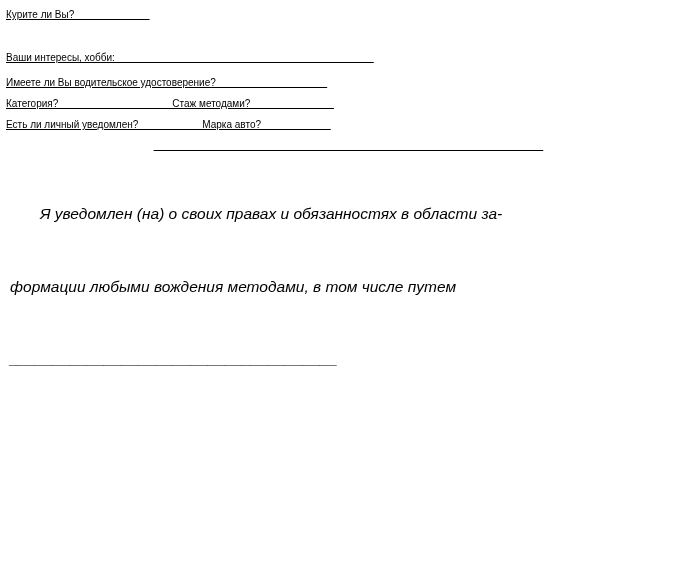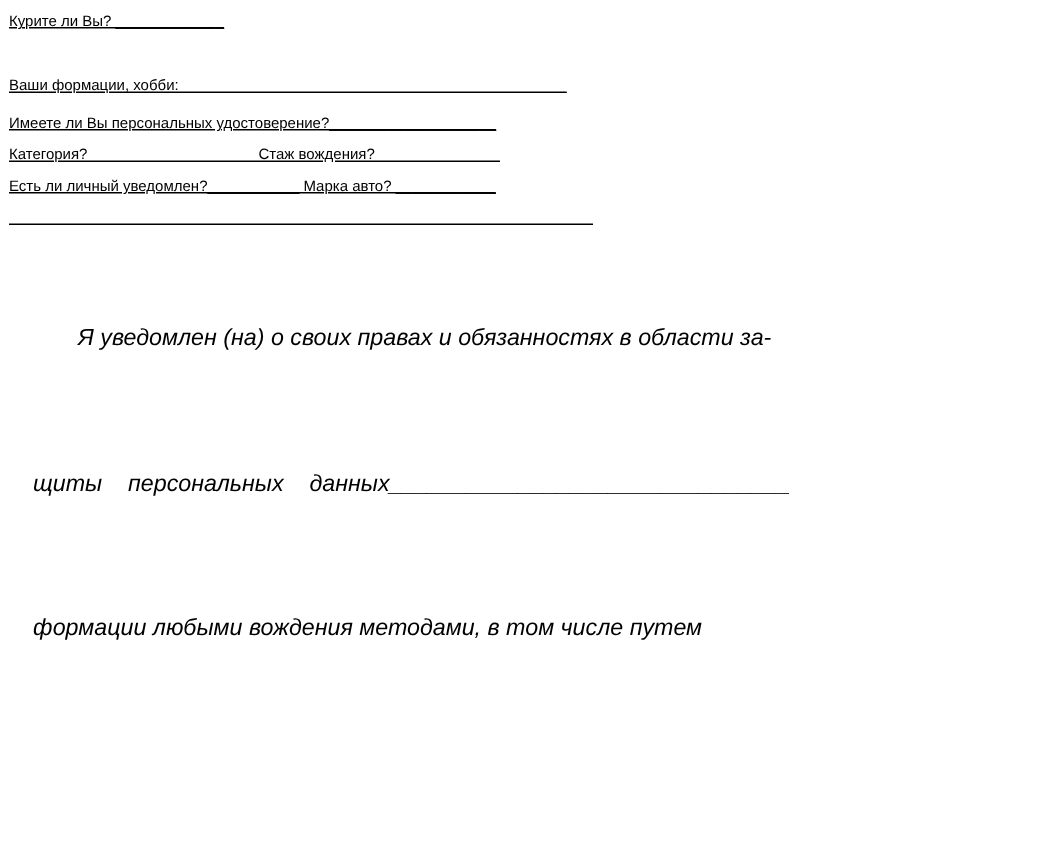--- a/index.html
+++ b/index.html
@@ -35,51 +35,52 @@
     font-family: "Liberation Sans", sans-serif;
     font-style: italic;
     font-size: 15.5px;
     line-height: 21.5px;
     text-align: justify;
     text-justify: inter-word;
     white-space: pre-wrap;
     word-spacing: 0px;
   }
   .block-italic .para {
-    margin: 16px;
+    margin: 4px;
     text-align: justify;
     text-align-last: left;
   }
   .indent {
     display: inline-block;
     width: 30px;
   }
   .rule-full {
     white-space: pre;
     overflow: hidden;
+    text-align: center;
   }
 </style>
 </head>
 <body>
 
 <div class="page">
 
   <div class="line">Курите ли Вы? _____________</div>
 
   <div class="gap-lg"></div>
 
-  <div class="line">Ваши формации, хобби: ______________________________________________</div>
+  <div class="line">Ваши интересы, хобби: ______________________________________________</div>
 
   <div class="gap-xs"></div>
 
-  <div class="line">Имеете ли Вы персональных удостоверение?____________________</div>
-  <div class="line">Категория? ____________________Стаж вождения?_______________</div>
+  <div class="line">Имеете ли Вы водительское удостоверение?____________________</div>
+  <div class="line">Категория? ____________________Стаж методами?_______________</div>
   <div class="line">Есть ли личный уведомлен?___________ Марка авто? ____________</div>
 
   <div class="line rule-full">______________________________________________________________________</div>
 
   <div class="block-italic">
     <div class="para"><span class="indent"></span><span>Я уведомлен (на) о своих правах и обязанностях в области за-</span></div>
-    <div class="para">щиты    персональных    данных_______________________________</div>
     <div class="para">формации любыми вождения методами, в том числе путем</div>
+    <div class="para">______________________________________</div>
   </div>
 
 </div>
 
 </body></html>

